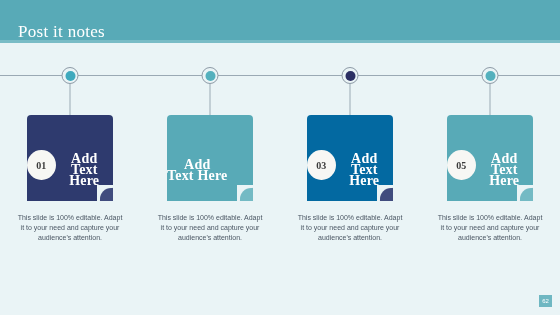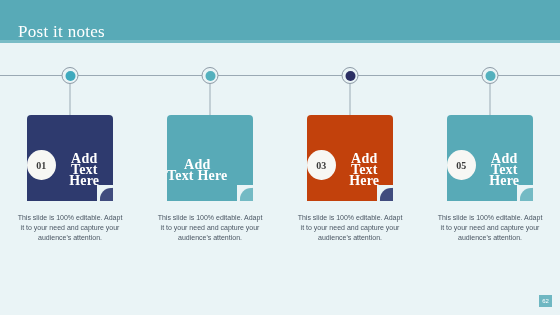--- a/index.html
+++ b/index.html
@@ -244,21 +244,21 @@
         </div>
       </div>
       <div class="note-body">This slide is 100% editable. Adapt it to your need and capture your audience's attention.</div>
     </div>
 
     <div class="column">
       <div class="marker">
         <div class="marker-core" style="background: rgb(43, 47, 99);"></div>
       </div>
       <div class="drop-line"></div>
-      <div class="note" style="background: #c2410c;">
+      <div class="note" style="background: #0369a1;">
         <div class="note-badge">03</div>
         <div class="note-label">
           <span>Add</span><br>
           <span>Text Here</span>
         </div>
         <div class="note-fold" style="background: rgb(234, 244, 246);">
           <div class="note-fold-shade" style="background: rgb(64, 76, 126);"></div>
         </div>
       </div>
       <div class="note-body">This slide is 100% editable. Adapt it to your need and capture your audience's attention.</div>

